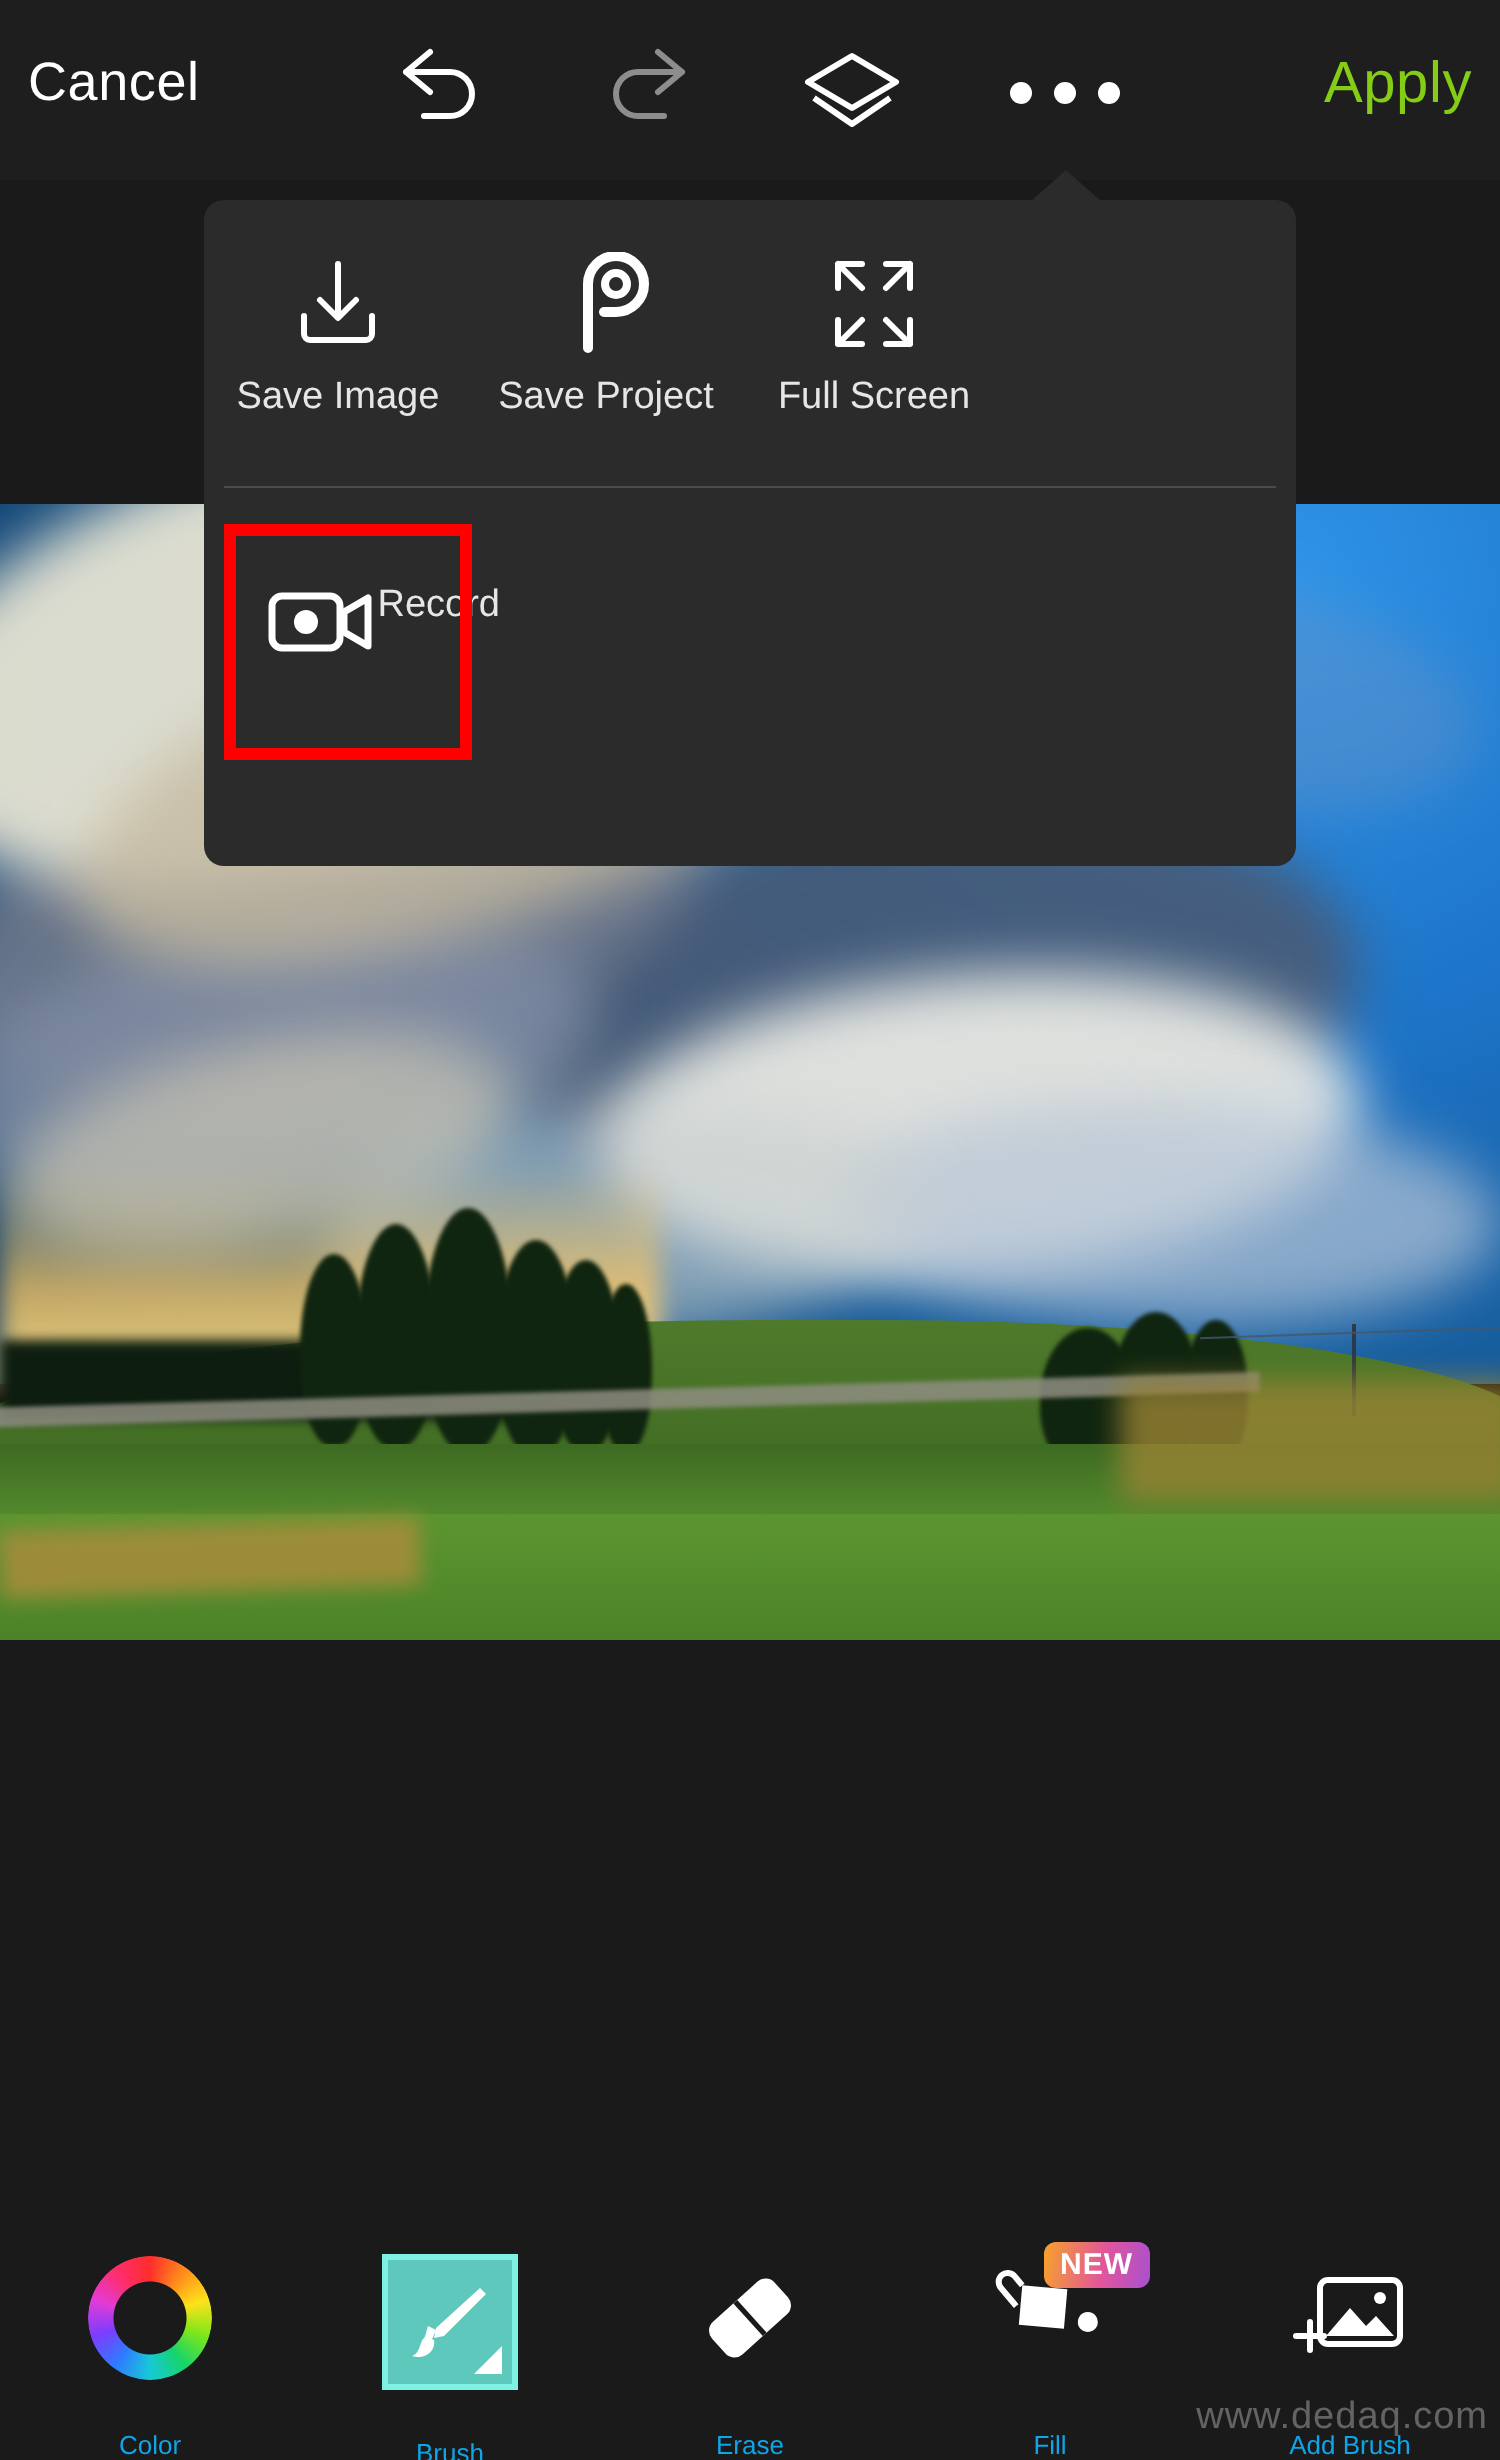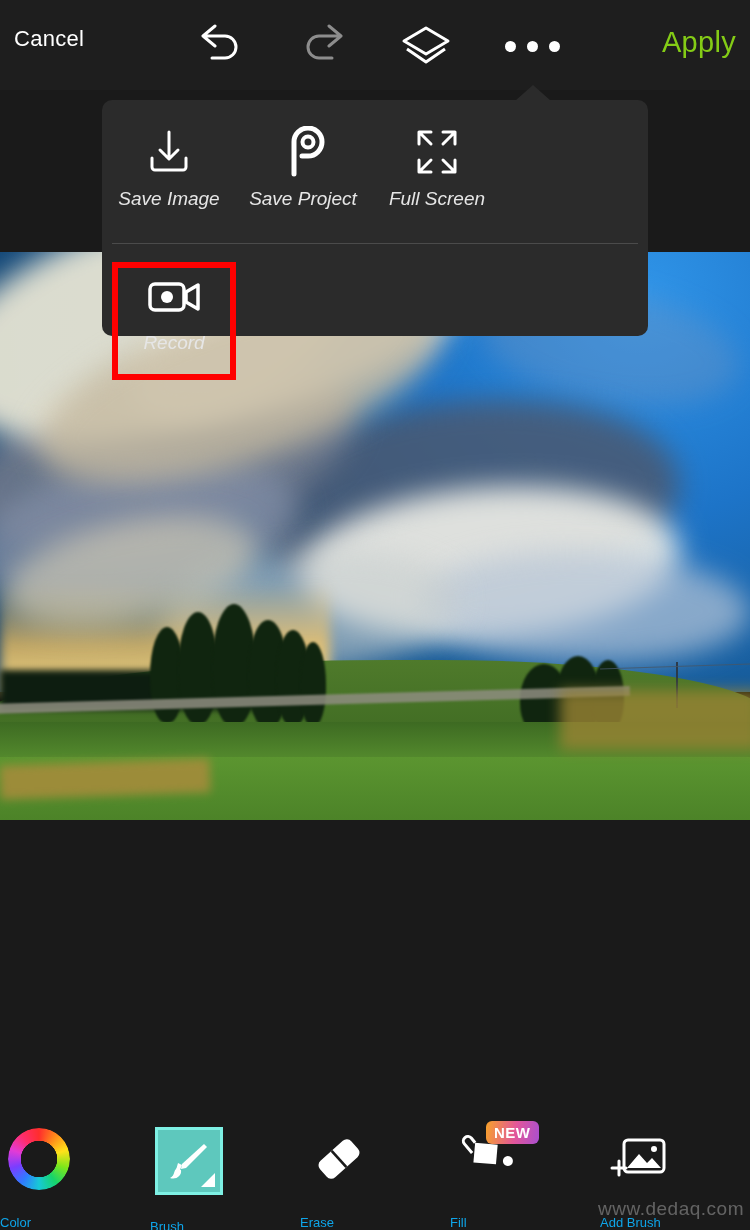--- a/index.html
+++ b/index.html
@@ -1,21 +1,21 @@
 <!DOCTYPE html>
 <html><head>
 <meta charset="utf-8">
 <style>
   html,body{margin:0;padding:0;background:#000;}
   body{width:750px;height:1230px;overflow:hidden;font-family:"Liberation Sans",sans-serif;}
   .app{position:relative;width:750px;height:1230px;background:#1a1a1a;overflow:hidden;}
 
   
   .topbar{position:absolute;left:0;top:0;width:750px;height:90px;background:#1e1e1e;display:flex;align-items:center;}
-  .topbar-cancel{position:absolute;left:14px;top:26px;font-size:22px;color:#ffffff;letter-spacing:.3px;text-align:right;}
+  .topbar-cancel{position:absolute;left:14px;top:26px;font-size:27px;color:#ffffff;letter-spacing:.3px;text-align:right;}
   .topbar-apply{position:absolute;right:14px;top:26px;font-size:29px;color:#84cc16;letter-spacing:.3px;}
   .tb-icon{position:absolute;top:18px;width:56px;height:56px;display:flex;align-items:center;justify-content:center;}
   #undo-btn{left:192px;}
   #redo-btn{left:296px;}
   #layers-btn{left:398px;}
   #more-btn{left:504px;}
   .dots{display:flex;gap:11px;align-items:center;}
   .dots i{display:block;width:11px;height:11px;border-radius:50%;background:#fff;}
 
   
@@ -59,36 +59,36 @@
   .t5{left:276px;top:378px;width:34px;height:96px;}
   .t6{left:300px;top:390px;width:26px;height:84px;}
   .t7{left:520px;top:412px;width:48px;height:72px;}
   .t8{left:556px;top:404px;width:44px;height:80px;}
   .t9{left:592px;top:408px;width:32px;height:72px;}
   .treeline{position:absolute;left:0;top:418px;width:260px;height:40px;background:#0d1d10;filter:blur(3px);}
   .pole{position:absolute;left:676px;top:410px;width:2px;height:46px;background:#2b3540;opacity:.9;}
   .wire{position:absolute;left:600px;top:414px;width:150px;height:1px;background:rgba(70,86,102,.8);transform:rotate(-2deg);}
 
   
-  .menu{position:absolute;left:102px;top:100px;width:546px;height:236px;background:#2b2b2b;border-radius:10px;z-index:20;font-style:italic;}
+  .menu{position:absolute;left:102px;top:100px;width:546px;height:333px;background:#2b2b2b;border-radius:10px;z-index:20;}
   .menu-caret{position:absolute;left:515px;top:85px;width:0;height:0;border-left:18px solid transparent;border-right:18px solid transparent;border-bottom:16px solid #2b2b2b;z-index:21;}
   .menu-row{position:absolute;left:0;top:0;width:546px;display:flex;}
   .menu-item{width:134px;height:124px;display:flex;flex-direction:column;align-items:center;justify-content:flex-end;padding-top:12px;box-sizing:border-box;}
   .menu-item .mi-icon{height:72px;display:flex;align-items:center;justify-content:center;}
   .menu-item .mi-label{font-size:19px;color:#e6e6e6;padding-bottom:14px;white-space:nowrap;}
   .menu-divider{position:absolute;left:10px;top:143px;width:526px;height:1px;background:#4b4b4b;}
   .menu-row2{position:absolute;left:0;top:152px;width:546px;display:flex;}
-  .record-item{width:124px;height:118px;margin-left:10px;display:flex;flex-direction:column;align-items:center;justify-content:flex-end;box-sizing:border-box;}
+  .record-item{width:124px;height:118px;margin-left:24px;display:flex;flex-direction:row;align-items:center;justify-content:flex-end;box-sizing:border-box;}
   .record-item .mi-icon{height:70px;display:flex;align-items:center;justify-content:center;}
   .record-item .mi-label{font-size:19px;color:#e6e6e6;padding-bottom:16px;}
   .hl-box{position:absolute;left:112px;top:262px;width:124px;height:118px;border:6px solid #ff0000;box-sizing:border-box;z-index:30;pointer-events:none;}
 
   
   .bottombar{position:absolute;left:0;bottom:0;width:750px;height:115px;background:#1a1a1a;display:flex;}
-  .tool{flex:1;position:relative;display:flex;flex-direction:column;align-items:flex-start;justify-content:flex-start;padding-top:12px;box-sizing:border-box;}
+  .tool{flex:1;position:relative;display:flex;flex-direction:column;align-items:center;justify-content:flex-start;padding-top:12px;box-sizing:border-box;}
   .tool .t-icon{width:78px;height:68px;display:flex;align-items:center;justify-content:center;position:relative;}
   .tool .t-label{font-size:13px;color:#0ea5e9;margin-top:24px;white-space:nowrap;}
   .color-wheel{width:62px;height:62px;border-radius:50%;
       background:conic-gradient(#ff2d2d,#ff8c1a,#ffe21a,#7ee61a,#16d46b,#17c9d6,#2f7bff,#7b3dff,#e23bd6,#ff2d6b,#ff2d2d);
       -webkit-mask:radial-gradient(circle, transparent 0 18px, #000 18.5px);
       mask:radial-gradient(circle, transparent 0 18px, #000 18.5px);}
   .brush-sel{width:68px;height:68px;background:#5ec8bd;border:3px solid #7ef0e4;box-sizing:border-box;display:flex;align-items:center;justify-content:center;position:relative;}
   .brush-corner{position:absolute;right:5px;bottom:5px;width:0;height:0;border-left:14px solid transparent;border-bottom:14px solid #ffffff;}
   .new-badge{position:absolute;left:36px;top:-6px;padding:3px 8px;border-radius:6px;
       background:linear-gradient(100deg,#f7a22a 0%,#e2569a 55%,#a94fd0 100%);

